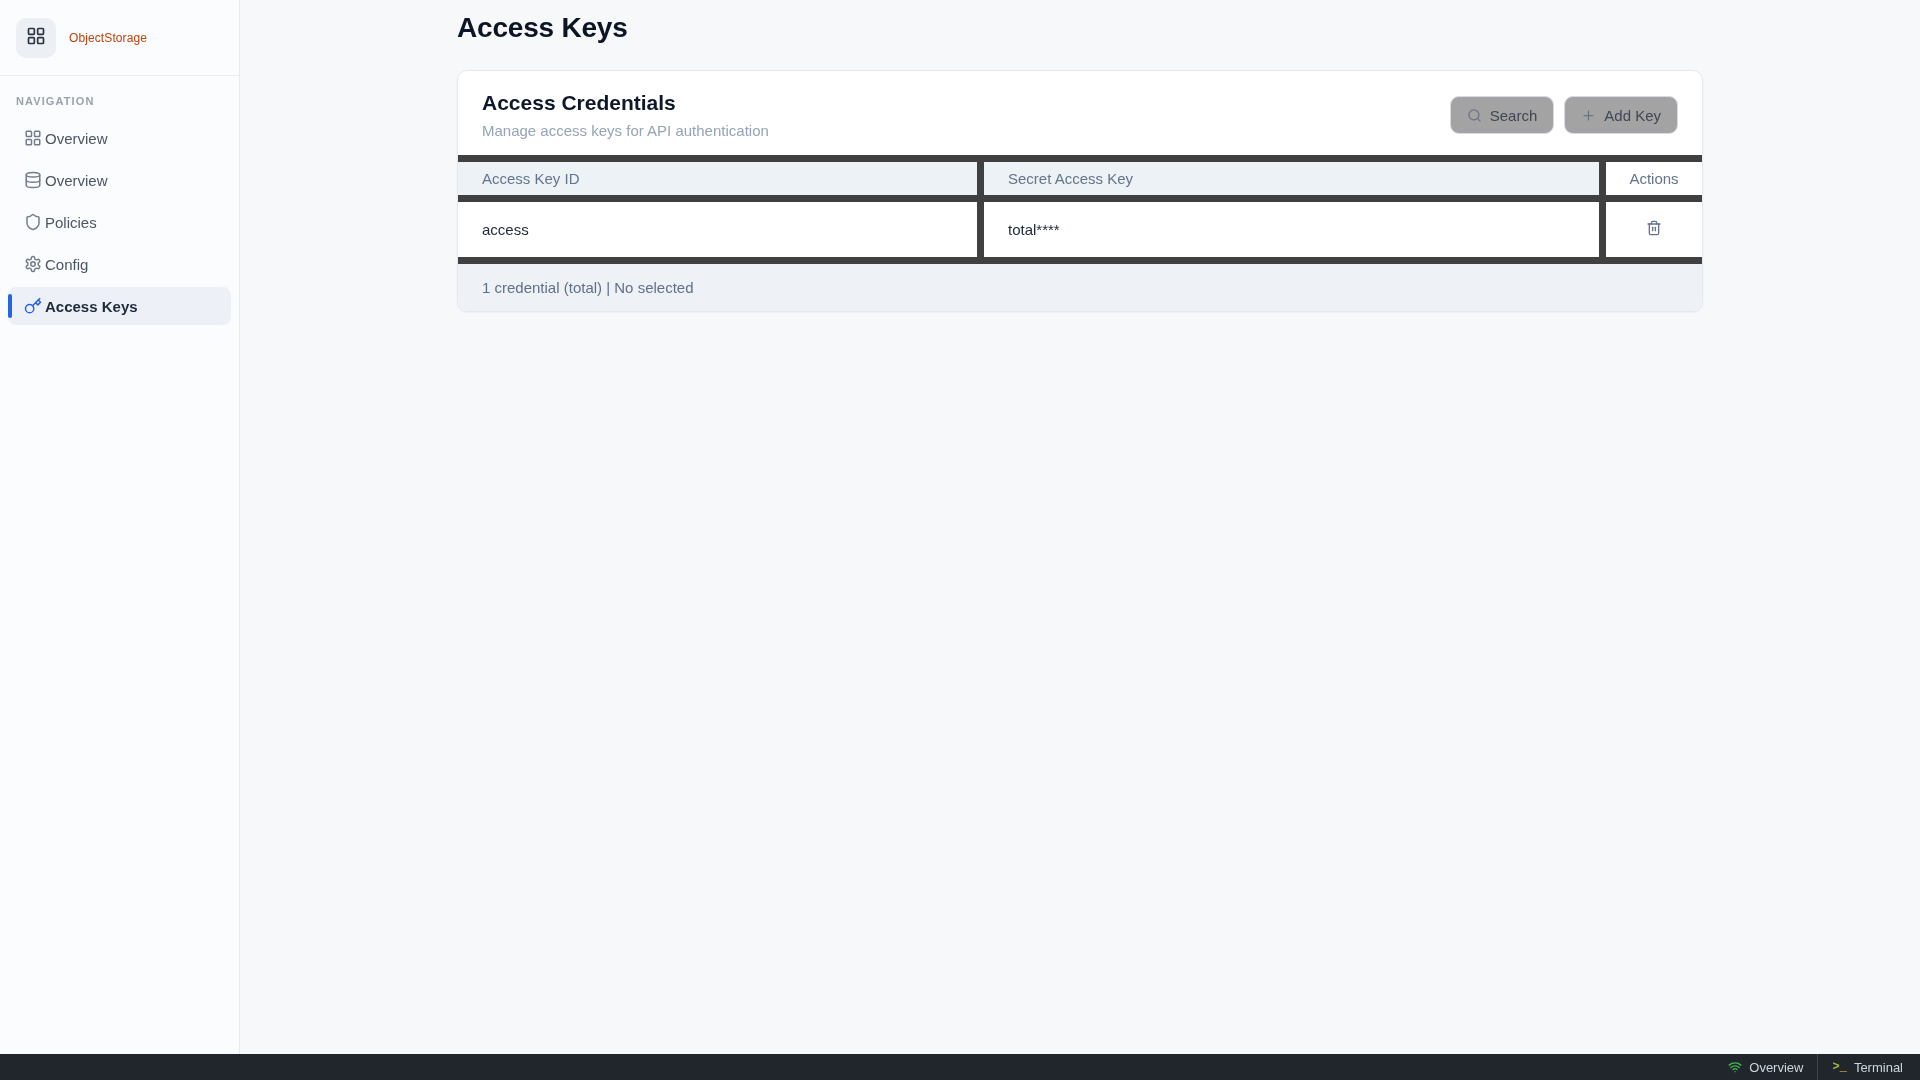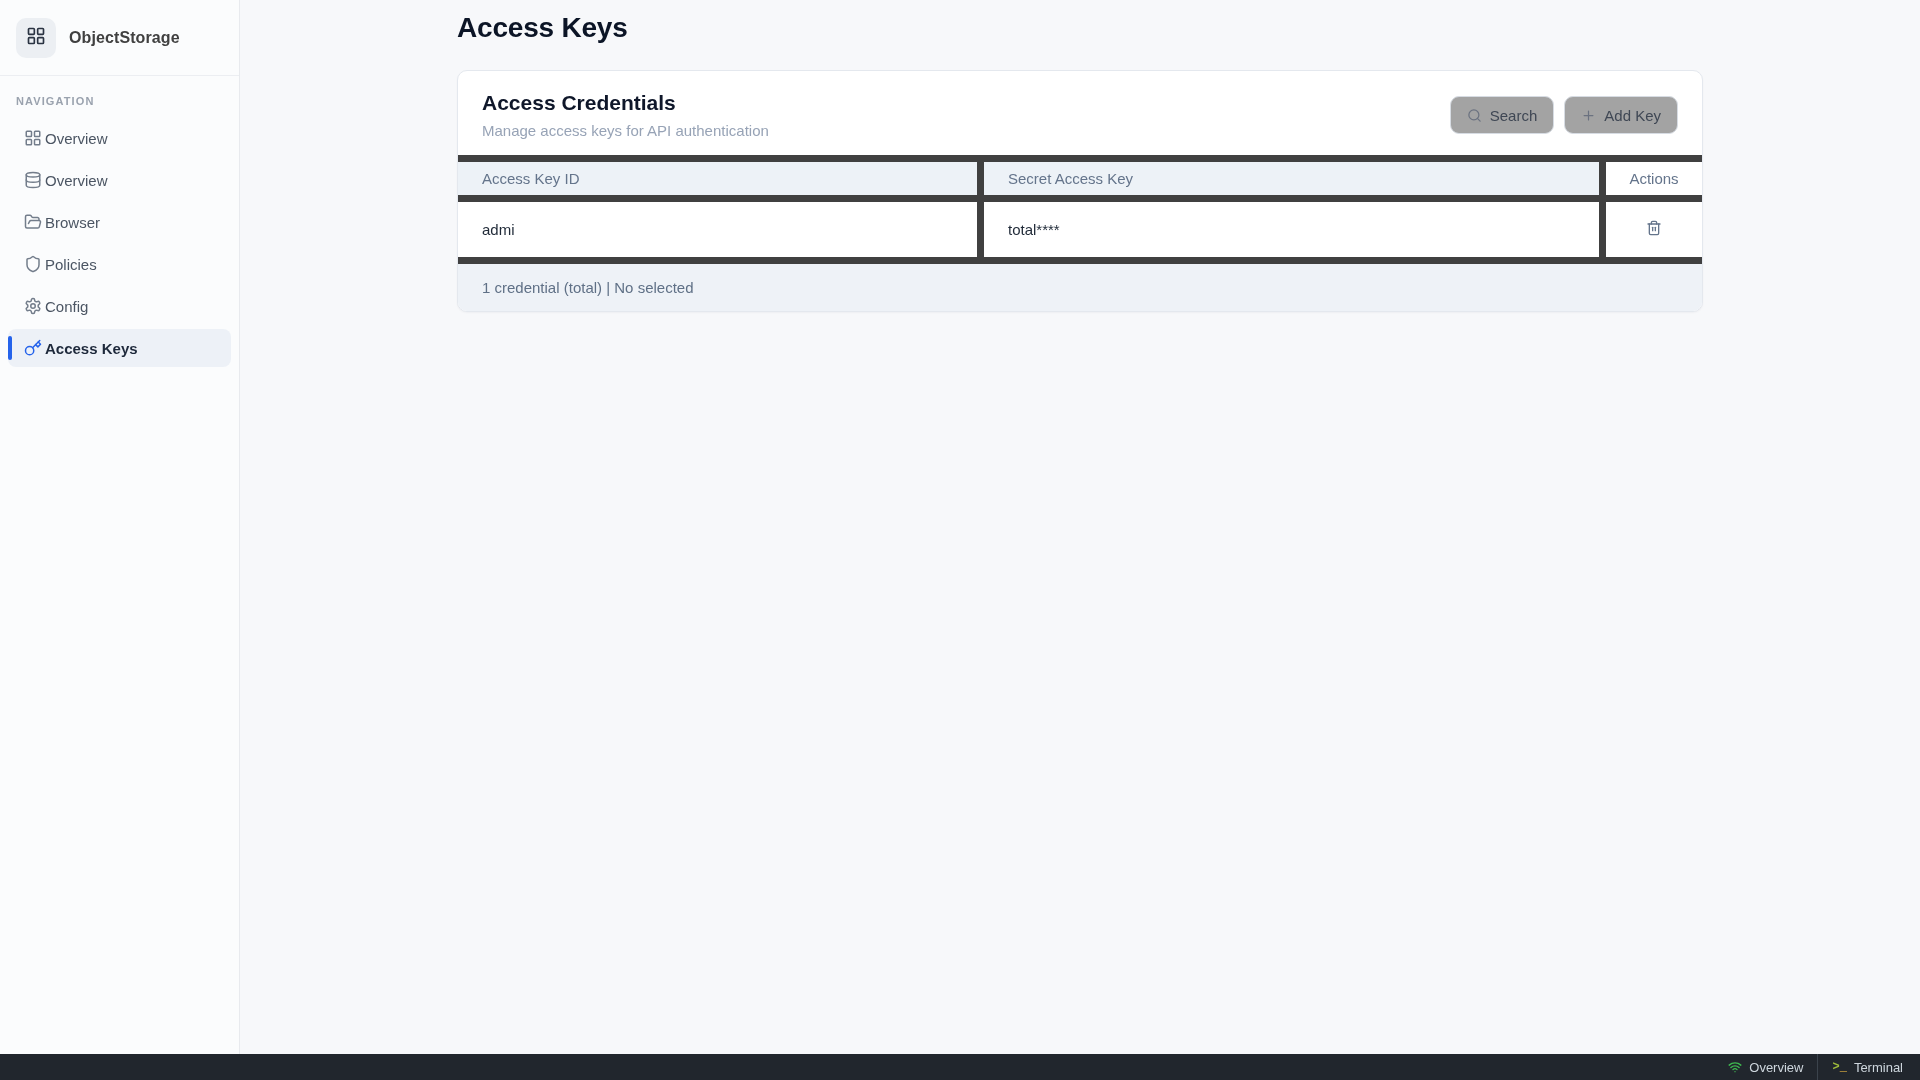--- a/index.html
+++ b/index.html
@@ -26,21 +26,21 @@
     display: flex; align-items: center; gap: 13px;
     padding: 0 16px;
     border-bottom: 1px solid #eceef2;
   }
   .logo-box {
     width: 40px; height: 40px; border-radius: 10px;
     background: #eceff3;
     display: flex; align-items: center; justify-content: center;
     color: #2a3342;
   }
-  .app-title { font-size: 16px; font-weight: 700; color: #404040; letter-spacing: .1px; }
+  .app-title { font-size: 12px; font-weight: 400; color: #c2410c; letter-spacing: .1px; }
   .nav-section-label {
     margin: 19px 16px 10px;
     font-size: 11px; font-weight: 700; letter-spacing: 1.1px;
     color: #9aa2ae; text-transform: uppercase;
   }
   .nav { display: flex; flex-direction: column; }
   .nav-item {
     position: relative;
     display: flex; align-items: center; gap: 3px;
     margin: 2px 8px; padding: 0 8px 0 16px;
@@ -177,28 +177,20 @@
       </div>
       <div class="nav-item">
         <span class="nav-icon">
           <svg width="18" height="18" viewBox="0 0 24 24" fill="none" stroke="currentColor" stroke-width="2" stroke-linecap="round" stroke-linejoin="round">
               <ellipse cx="12" cy="5" rx="9" ry="3"></ellipse>
               <path d="M3 5v14c0 1.66 4 3 9 3s9-1.34 9-3V5"></path>
               <path d="M3 12c0 1.66 4 3 9 3s9-1.34 9-3"></path>
             </svg>
         </span>
         <span>Overview</span>
-      </div>
-      <div class="nav-item">
-        <span class="nav-icon">
-          <svg width="18" height="18" viewBox="0 0 24 24" fill="none" stroke="currentColor" stroke-width="2" stroke-linecap="round" stroke-linejoin="round">
-              <path d="m6 14 1.45-2.9A2 2 0 0 1 9.24 10H20a2 2 0 0 1 1.94 2.5l-1.55 6a2 2 0 0 1-1.94 1.5H4a2 2 0 0 1-2-2V5a2 2 0 0 1 2-2h3.93a2 2 0 0 1 1.66.9l.82 1.2a2 2 0 0 0 1.66.9H18a2 2 0 0 1 2 2v2"></path>
-            </svg>
-        </span>
-        <span>Browser</span>
       </div>
       <div class="nav-item">
         <span class="nav-icon">
           <svg width="18" height="18" viewBox="0 0 24 24" fill="none" stroke="currentColor" stroke-width="2" stroke-linecap="round" stroke-linejoin="round">
               <path d="M20 13c0 5-3.5 7.5-7.66 8.95a1 1 0 0 1-.67-.01C7.5 20.5 4 18 4 13V6a1 1 0 0 1 1-1c2 0 4.5-1.2 6.24-2.72a1.17 1.17 0 0 1 1.52 0C14.51 3.81 17 5 19 5a1 1 0 0 1 1 1z"></path>
             </svg>
         </span>
         <span>Policies</span>
       </div>
       <div class="nav-item">
@@ -263,21 +255,21 @@
             </colgroup>
           <thead>
             <tr>
               <th>Access Key ID</th>
               <th>Secret Access Key</th>
               <th class="actions-col">Actions</th>
             </tr>
           </thead>
           <tbody>
             <tr>
-              <td>admi</td>
+              <td>access</td>
               <td>total****</td>
               <td class="actions-cell">
                 <button class="icon-btn">
                   <span>
                     <svg width="16" height="16" viewBox="0 0 24 24" fill="none" stroke="currentColor" stroke-width="2" stroke-linecap="round" stroke-linejoin="round">
                         <path d="M3 6h18"></path>
                         <path d="M19 6v14a2 2 0 0 1-2 2H7a2 2 0 0 1-2-2V6"></path>
                         <path d="M8 6V4a2 2 0 0 1 2-2h4a2 2 0 0 1 2 2v2"></path>
                         <line x1="10" y1="11" x2="10" y2="16"></line>
                         <line x1="14" y1="11" x2="14" y2="16"></line>

